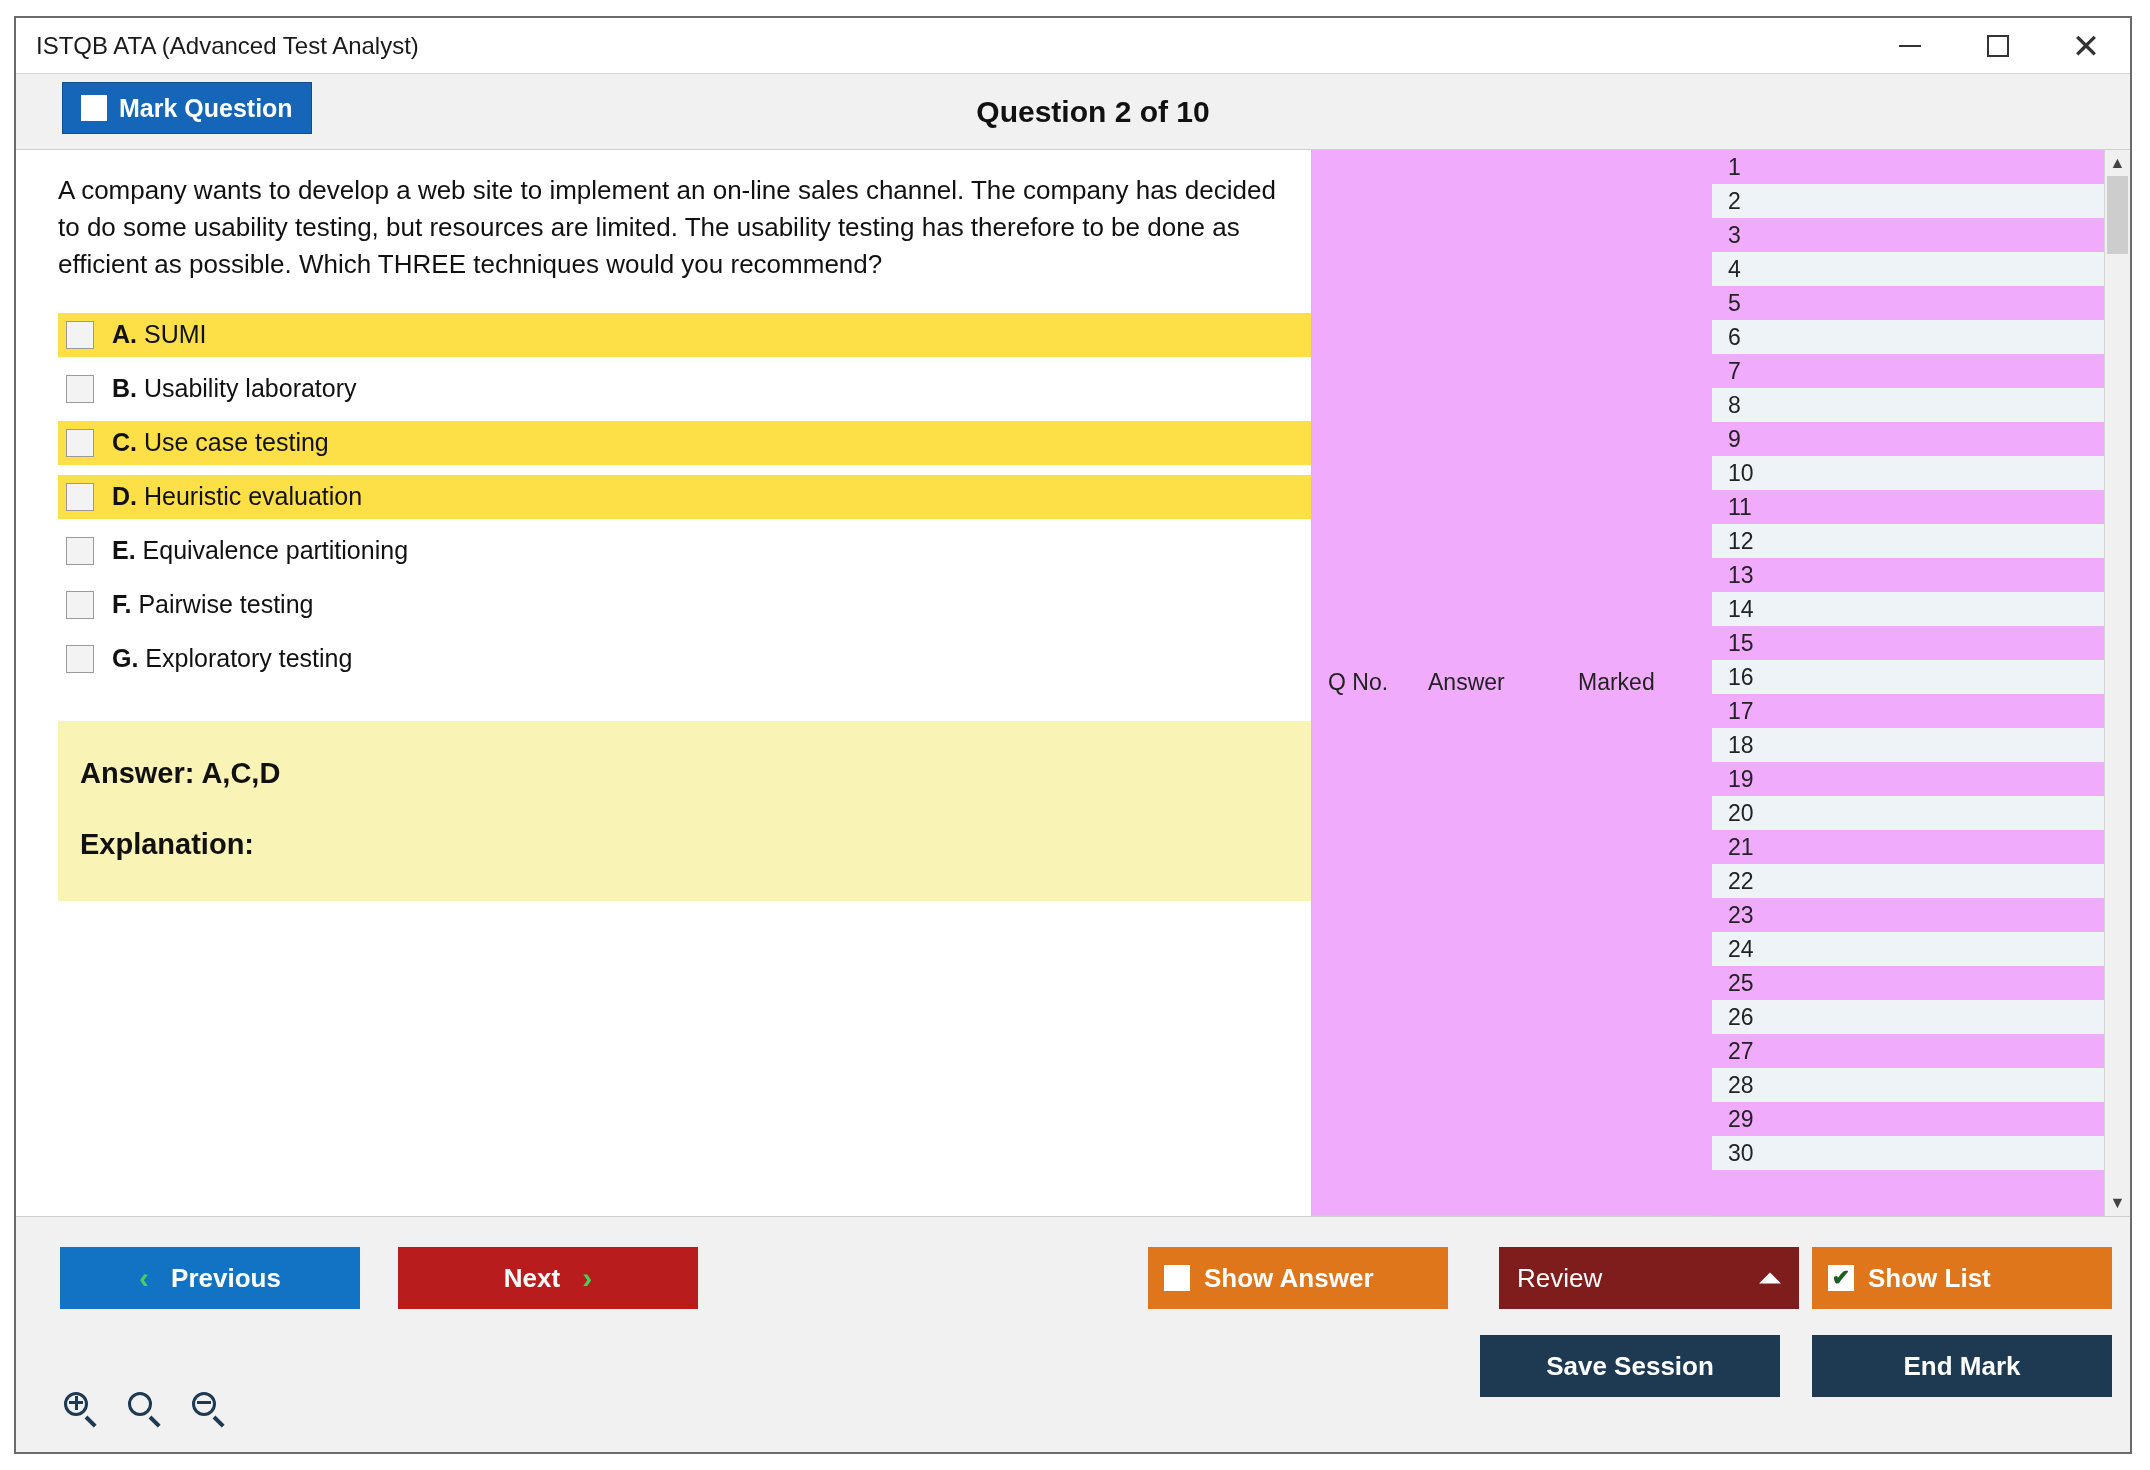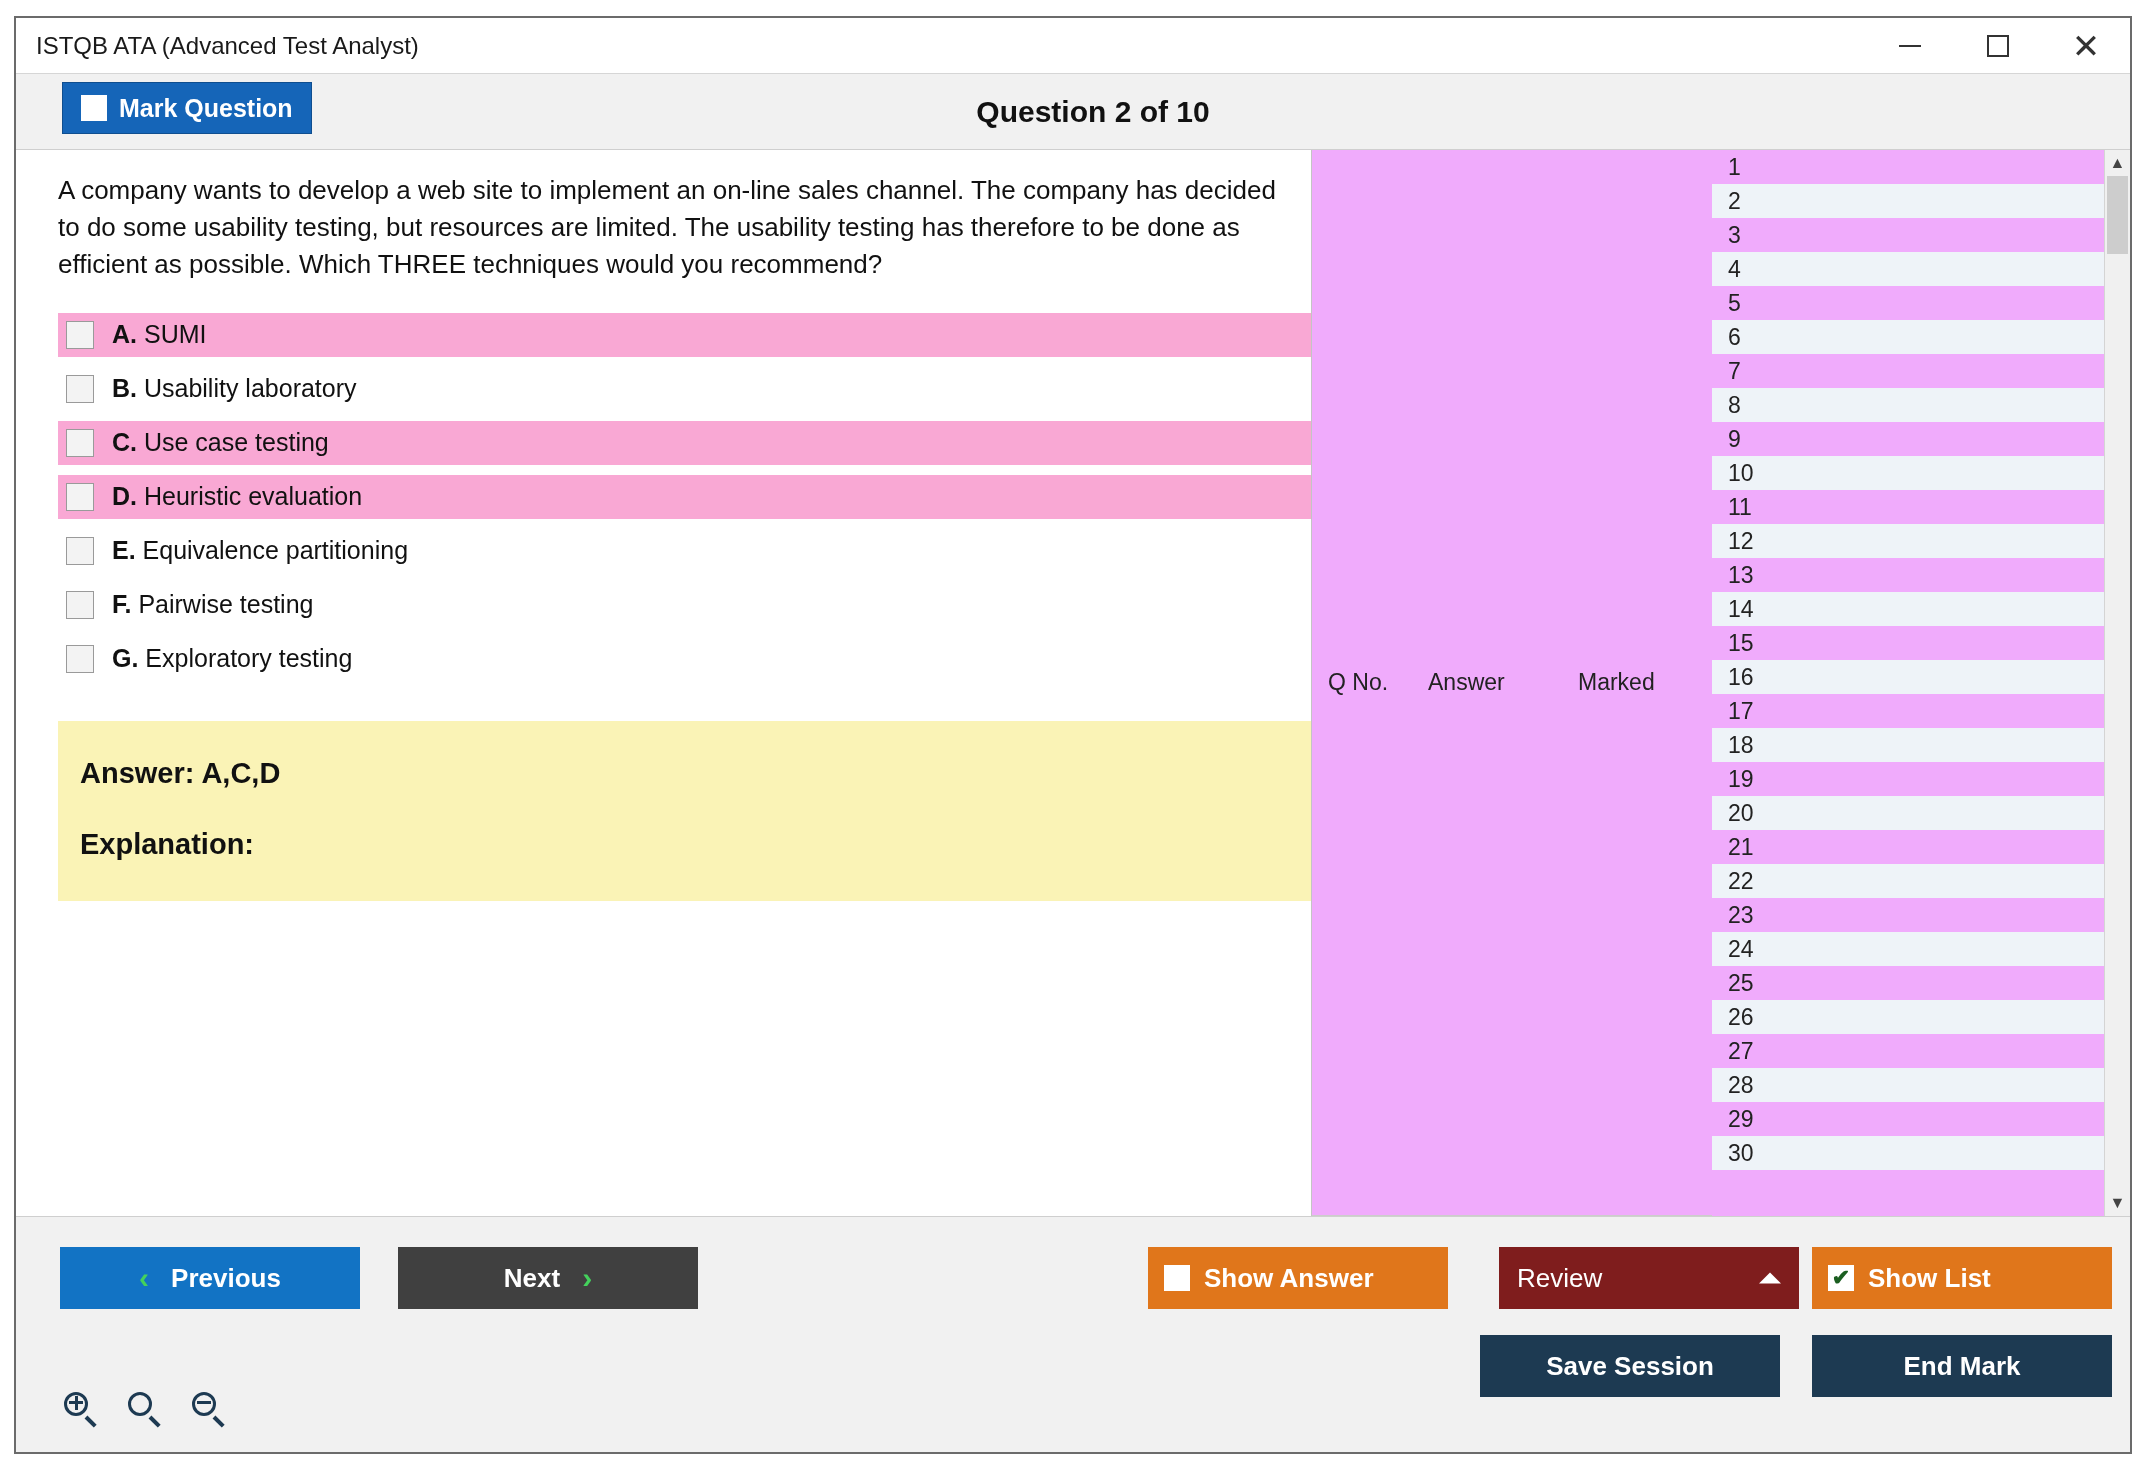--- a/index.html
+++ b/index.html
@@ -116,21 +116,21 @@
   }
   .options { margin-top: 6px; }
   .option-row {
     display: flex;
     align-items: center;
     height: 44px;
     margin-bottom: 10px;
     padding-left: 8px;
     width: 1665px;
   }
-  .option-row.correct { background: #f9a8d4; }
+  .option-row.correct { background: #fde047; }
   .option-chk {
     width: 28px; height: 28px;
     border: 1px solid #9a9a9a;
     background: #f3f3f3;
     margin-right: 18px;
     flex: 0 0 28px;
     cursor: pointer;
   }
   .option-label { font-size: 25px; color: #111; }
   .option-label b { font-weight: bold; }
@@ -226,21 +226,21 @@
     color: #ffffff;
     cursor: pointer;
     border: none;
   }
   .btn-prev {
     left: 44px; top: 30px; width: 300px; height: 62px;
     background: #1273c4;
   }
   .btn-next {
     left: 382px; top: 30px; width: 300px; height: 62px;
-    background: #404040;
+    background: #b91c1c;
   }
   .arrow-left, .arrow-right {
     color: #44d15c;
     font-size: 30px;
     font-weight: bold;
   }
   .arrow-left { margin-right: 22px; }
   .arrow-right { margin-left: 22px; }
   .btn-show-answer {
     left: 1132px; top: 30px; width: 300px; height: 62px;

